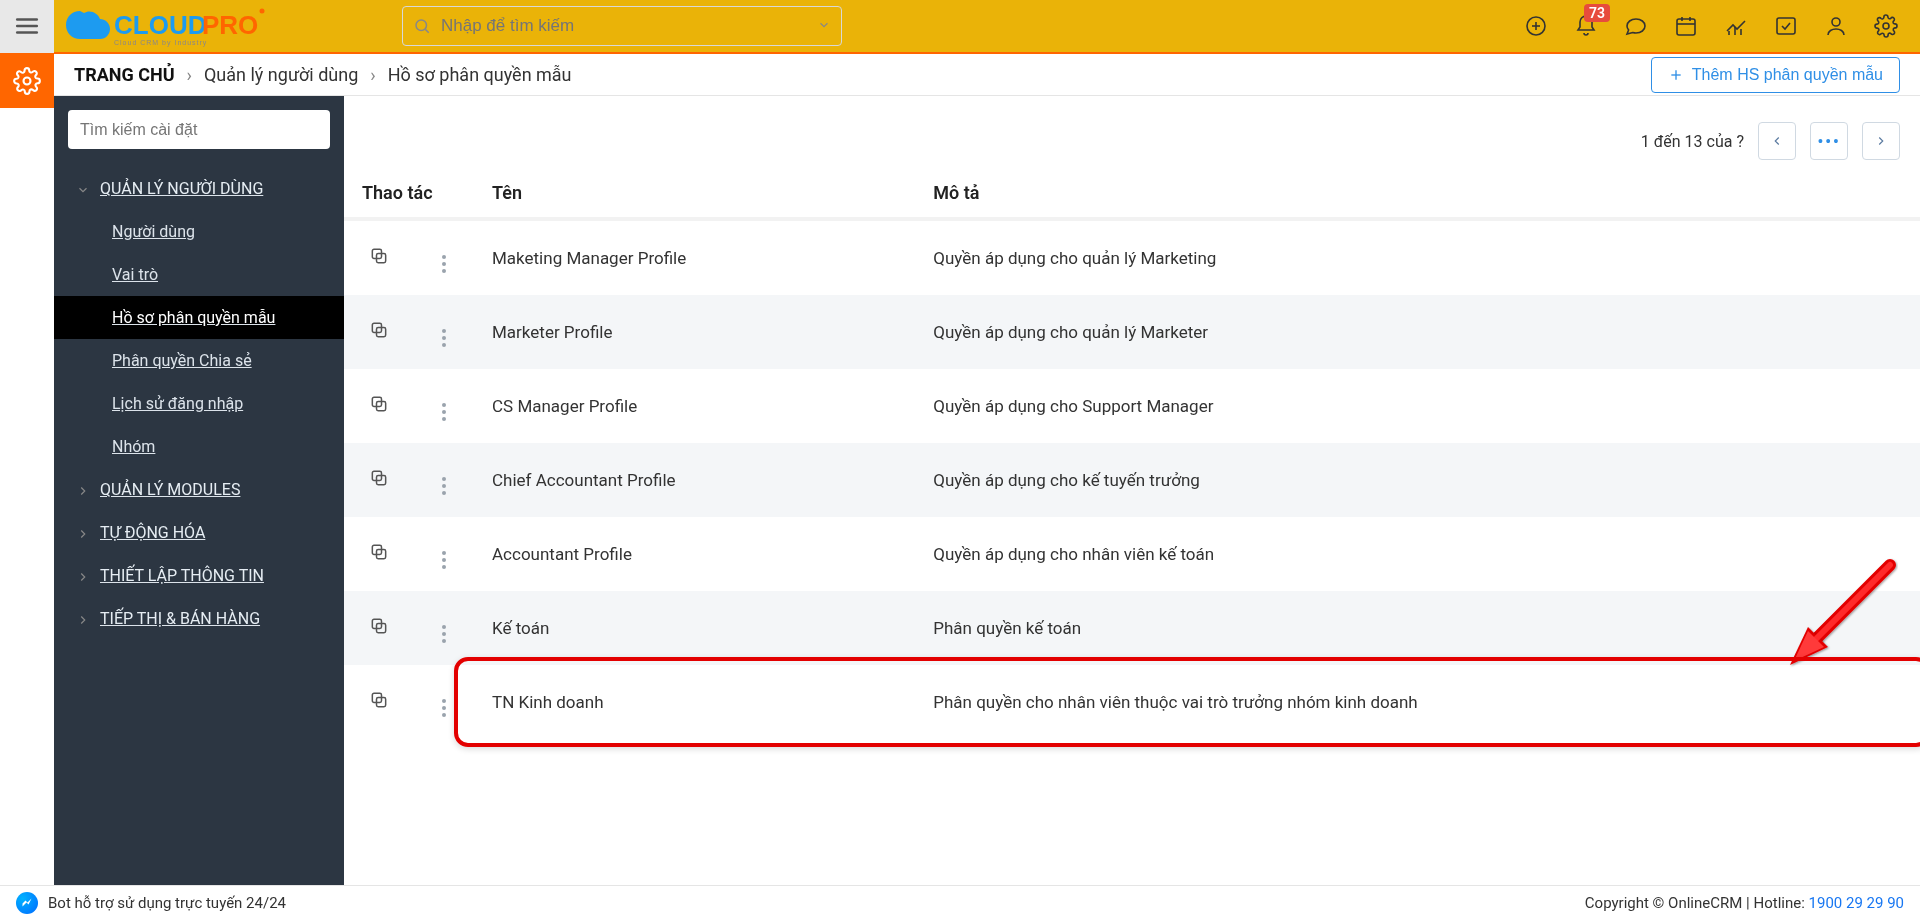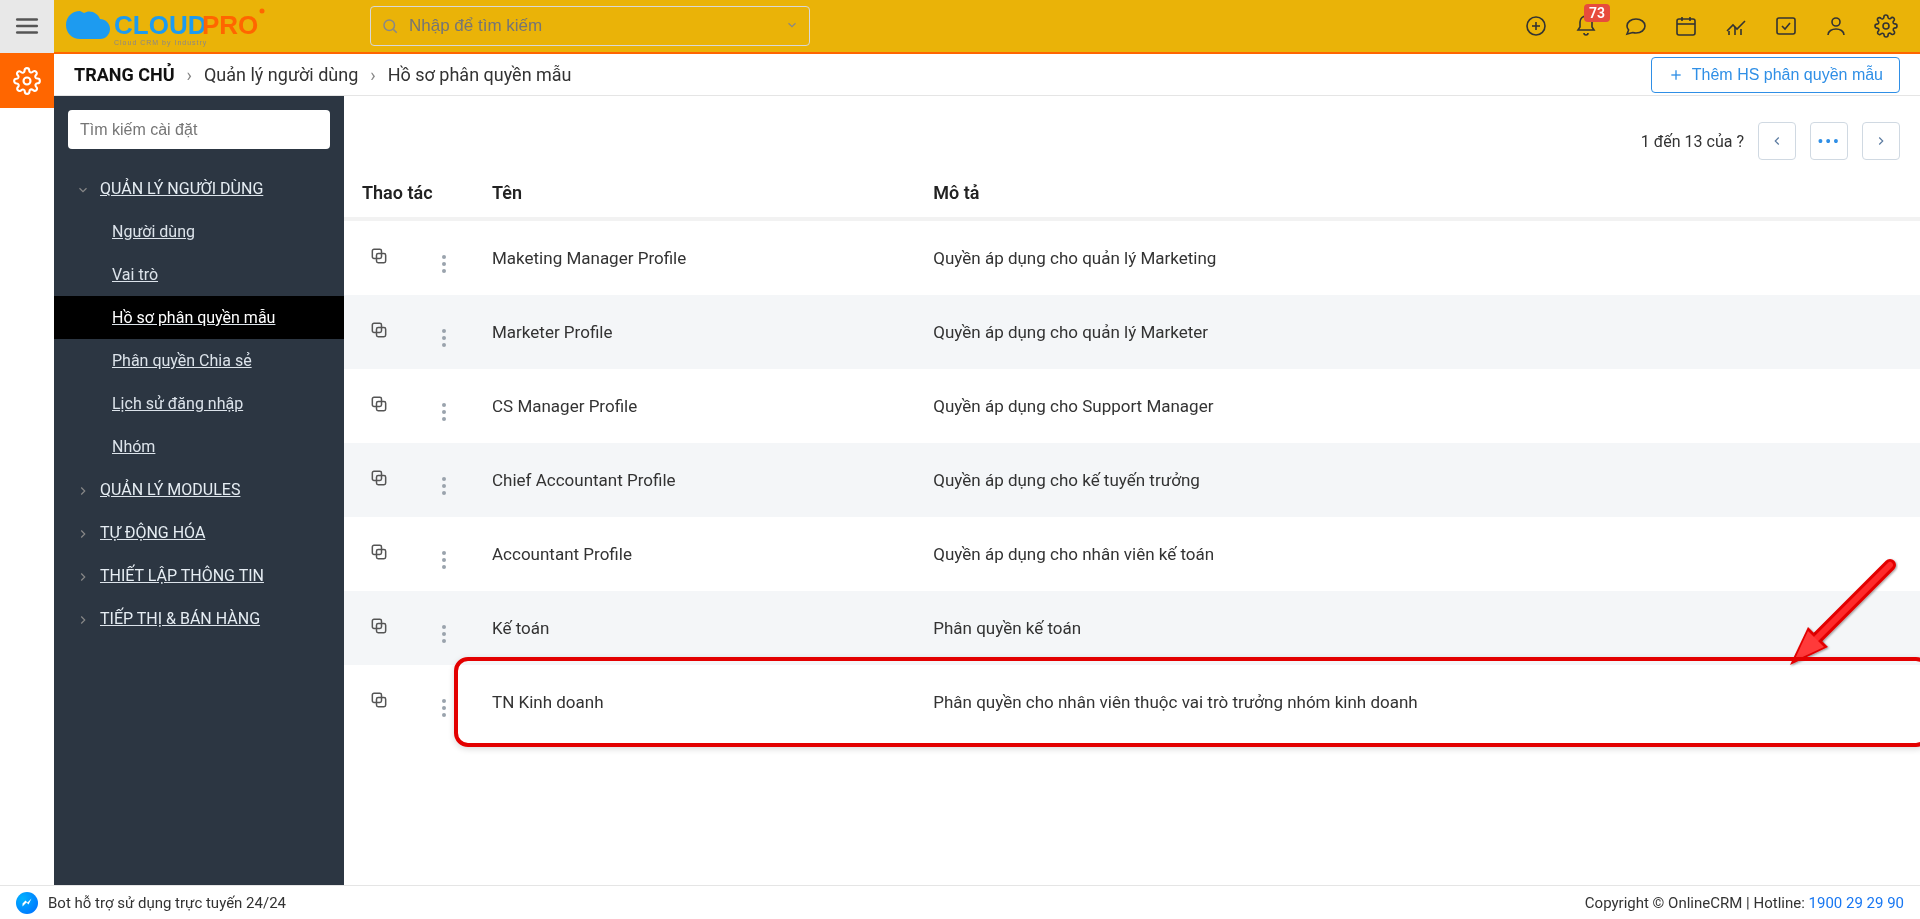--- a/index.html
+++ b/index.html
@@ -12,21 +12,21 @@
     border-bottom:2px solid #ff6600; position:relative; flex:0 0 auto;
   }
   .hamburger {
     width:54px; height:54px; display:flex; align-items:center; justify-content:center;
     background:#e8e8e8; cursor:pointer;
   }
   .hamburger svg { width:26px; height:26px; stroke:#555; }
   .logo { height:40px; margin:0 12px 0 8px; display:flex; align-items:center; }
 
   .search-wrap {
-    margin-left:86px;
+    margin-left:118px;
     border:1px solid #d8d8d8; border-radius:4px; height:40px;
     display:flex; align-items:center; padding:0 10px; width:440px; color:#888;
     position:relative;
   }
   .search-wrap svg.search-ic { width:18px; height:18px; stroke:#888; margin-right:10px; }
   .search-wrap input {
     border:none; outline:none; flex:1; font-size:17px; color:#333; background:transparent;
   }
   .search-wrap .chev { margin-left:auto; }
 

